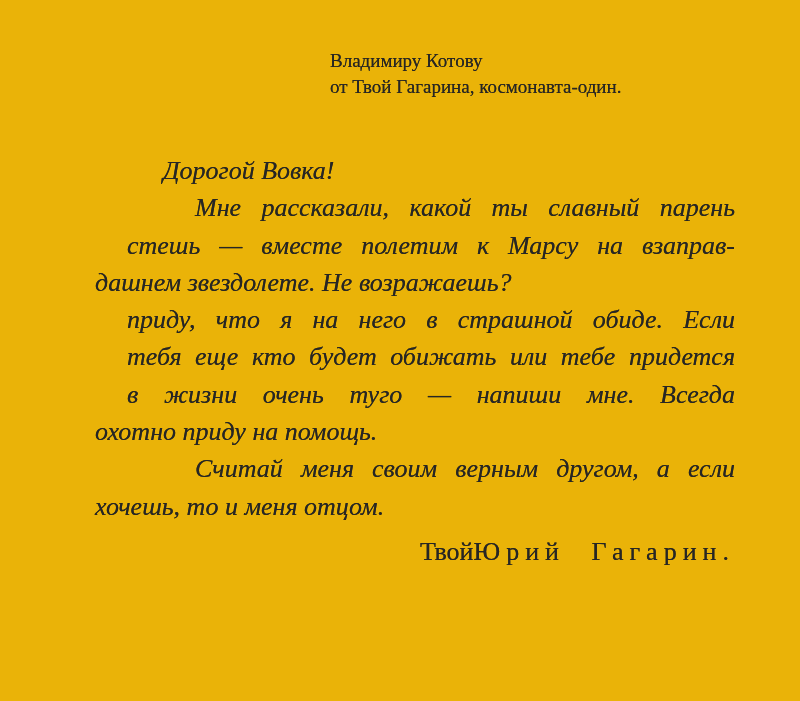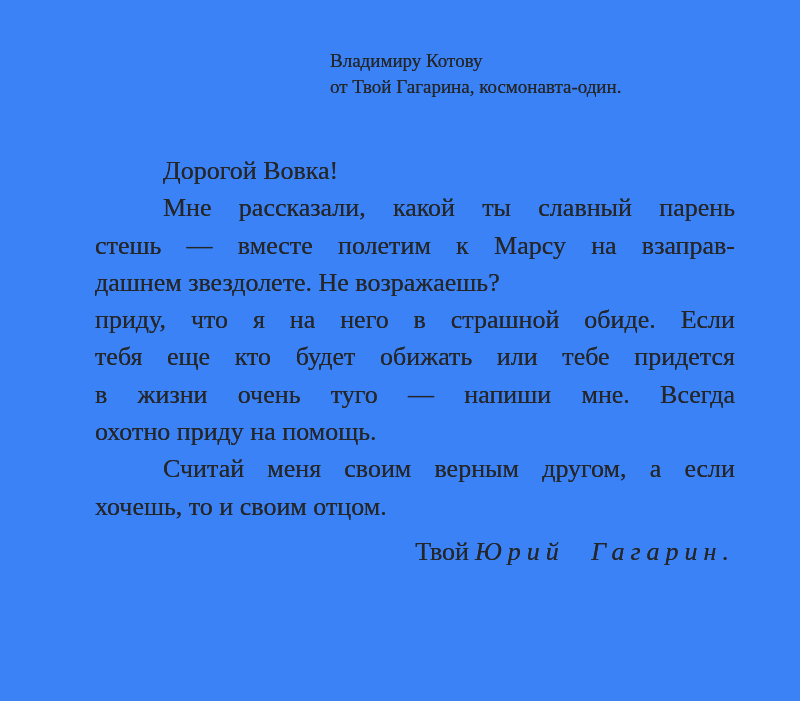--- a/index.html
+++ b/index.html
@@ -4,21 +4,21 @@
 <style>
   html, body {
     margin: 0;
     padding: 0;
     background: #ffffff;
   }
   .page {
     position: relative;
     width: 800px;
     height: 701px;
-    background: #3b82f6;
+    background: #eab308;
     overflow: hidden;
     font-family: "Liberation Serif", "DejaVu Serif", serif;
     color: #262626;
   }
   
   .page * {
     text-shadow: 0 0 0.5px rgba(20,20,20,0.75);
   }
   .dedication {
     position: absolute;
@@ -32,39 +32,39 @@
     position: absolute;
     left: 95px;
     top: 152px;
     width: 640px;
     font-size: 26px;
     line-height: 37.3px;
   }
   .ln {
     height: 37.3px;
     white-space: nowrap;
+    font-style: italic;
   }
   .ln.just {
     white-space: normal;
     text-align: justify;
     text-align-last: justify;
+    margin-left: 32px;
   }
   .ln.indent {
     text-indent: 68px;
   }
   .signature {
     margin-top: 8px;
     text-align: right;
     white-space: nowrap;
   }
   .signature .spaced {
     letter-spacing: 6px;
     word-spacing: 14px;
-    margin-left: 6px;
-    font-style: italic;
   }
 </style>
 </head>
 <body>
 
 <div class="page">
 
   <div class="dedication">
     <div>Владимиру Котову</div>
     <div>от Твой Гагарина, космонавта-один.</div>
@@ -73,20 +73,20 @@
   <div class="letter-body">
     <div class="ln indent">Дорогой Вовка!</div>
     <div class="ln indent just">Мне рассказали, какой ты славный парень</div>
     <div class="ln just">стешь — вместе полетим к Марсу на взаправ-</div>
     <div class="ln">дашнем звездолете. Не возражаешь?</div>
     <div class="ln just">приду, что я на него в страшной обиде. Если</div>
     <div class="ln just">тебя еще кто будет обижать или тебе придется</div>
     <div class="ln just">в жизни очень туго — напиши мне. Всегда</div>
     <div class="ln">охотно приду на помощь.</div>
     <div class="ln indent just">Считай меня своим верным другом, а если</div>
-    <div class="ln">хочешь, то и своим отцом.</div>
+    <div class="ln">хочешь, то и меня отцом.</div>
 
     <div class="signature">
       <span>Твой</span><span class="spaced">Юрий Гагарин.</span>
     </div>
   </div>
 
 </div>
 
 </body></html>

